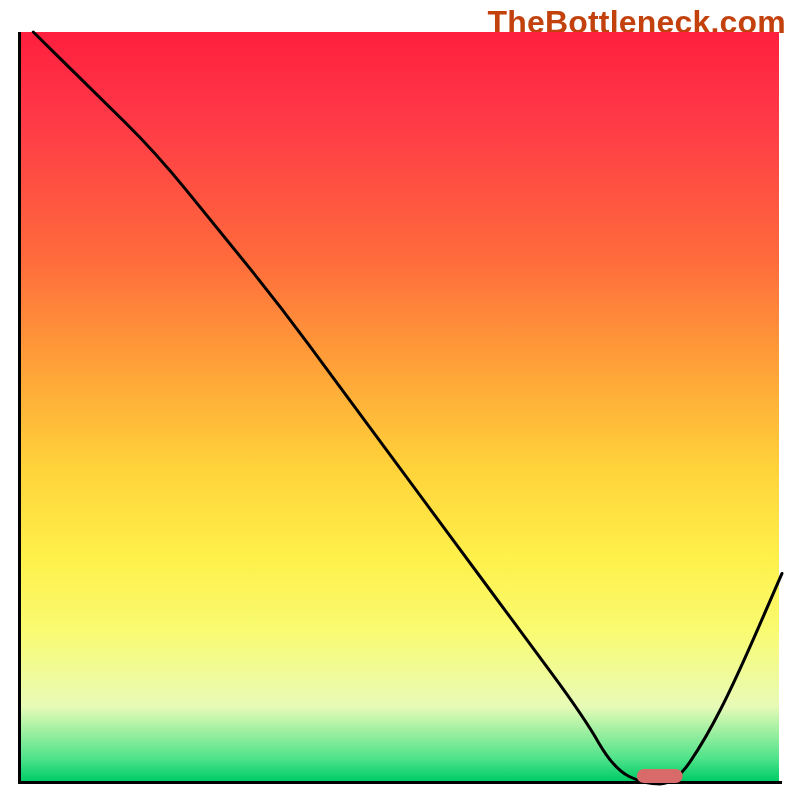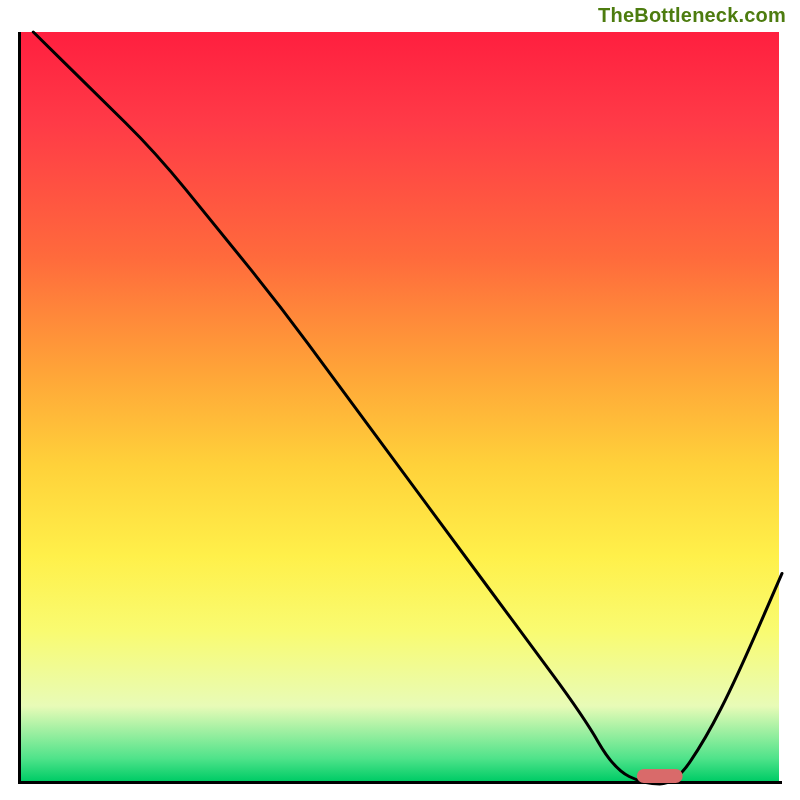--- a/index.html
+++ b/index.html
@@ -13,23 +13,23 @@
   }
   .wrap {
     position: relative;
     width: 800px;
     height: 800px;
   }
   .watermark {
     position: absolute;
     top: 4px;
     right: 14px;
-    font-size: 20px;
+    font-size: 32px;
     font-weight: 600;
-    color: #4d7c0f;
+    color: #c2410c;
     letter-spacing: 0.2px;
     user-select: none;
   }
   .plot {
     position: absolute;
     left: 18px;
     top: 32px;
     width: 764px;
     height: 752px;
   }

